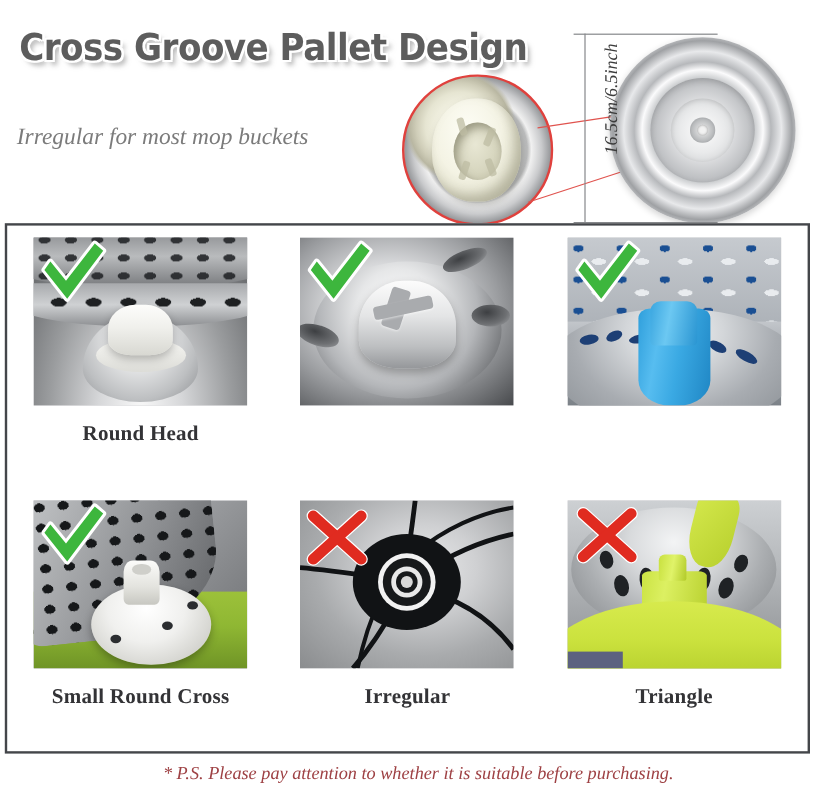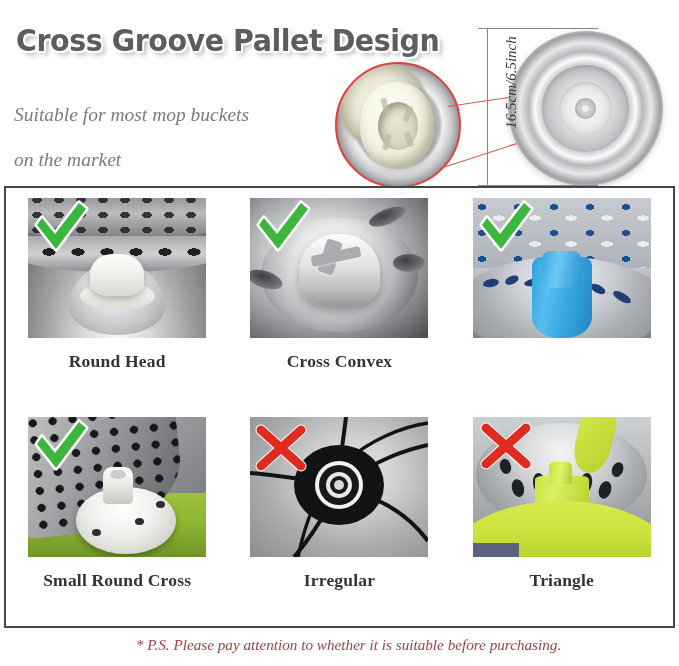--- a/index.html
+++ b/index.html
@@ -458,22 +458,21 @@
   }
 </style>
 </head>
 <body>
 
 <div id="header">
 
   <div id="title">Cross Groove Pallet Design</div>
 
   <div id="subtitle">
-    <span>Suitable for most mop buckets</span>
-    <span class="l2">on the market</span>
+    <span>Irregular for most mop buckets</span>
   </div>
 
   <div id="callout">
     <div class="socket">
       <div class="bore"></div>
       <div class="rib r1"></div>
       <div class="rib r2"></div>
       <div class="rib r3"></div>
       <div class="rib r4"></div>
     </div>
@@ -525,21 +524,20 @@
         <div class="dent d2"></div>
         <div class="dent d3"></div>
         <div class="cap"></div>
         <div class="xr xr1"></div>
         <div class="xr xr2"></div>
         <svg class="mark" viewBox="0 0 62 62">
           <path d="M7 29 L12 22 L25 38 L49 7 L56 13 L26 53 Z" fill="#3db63d" stroke="#ffffff" stroke-width="5" stroke-linejoin="round"></path>
           <path d="M7 29 L12 22 L25 38 L49 7 L56 13 L26 53 Z" fill="#3db63d"></path>
         </svg>
       </div>
-      <div class="cell-label">Cross Convex</div>
     </div>
 
     <div class="cell">
       <div class="photo" id="photo-small-cross">
         <div class="drum"></div>
         <div class="topgrid"></div>
         <div class="bowl"></div>
         <div class="bslot bs1"></div>
         <div class="bslot bs2"></div>
         <div class="bslot bs3"></div>

